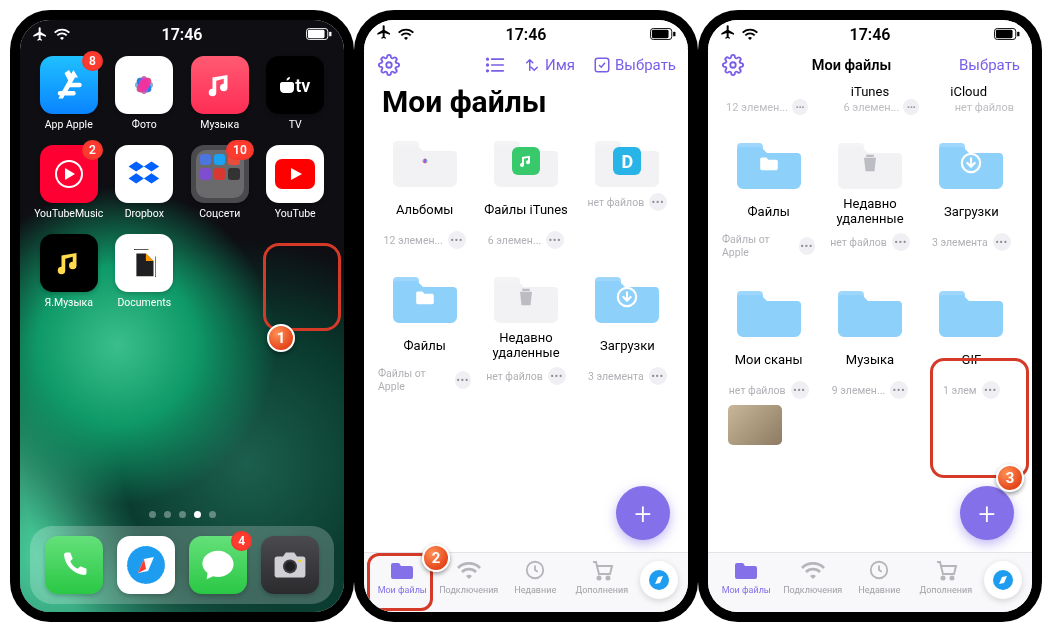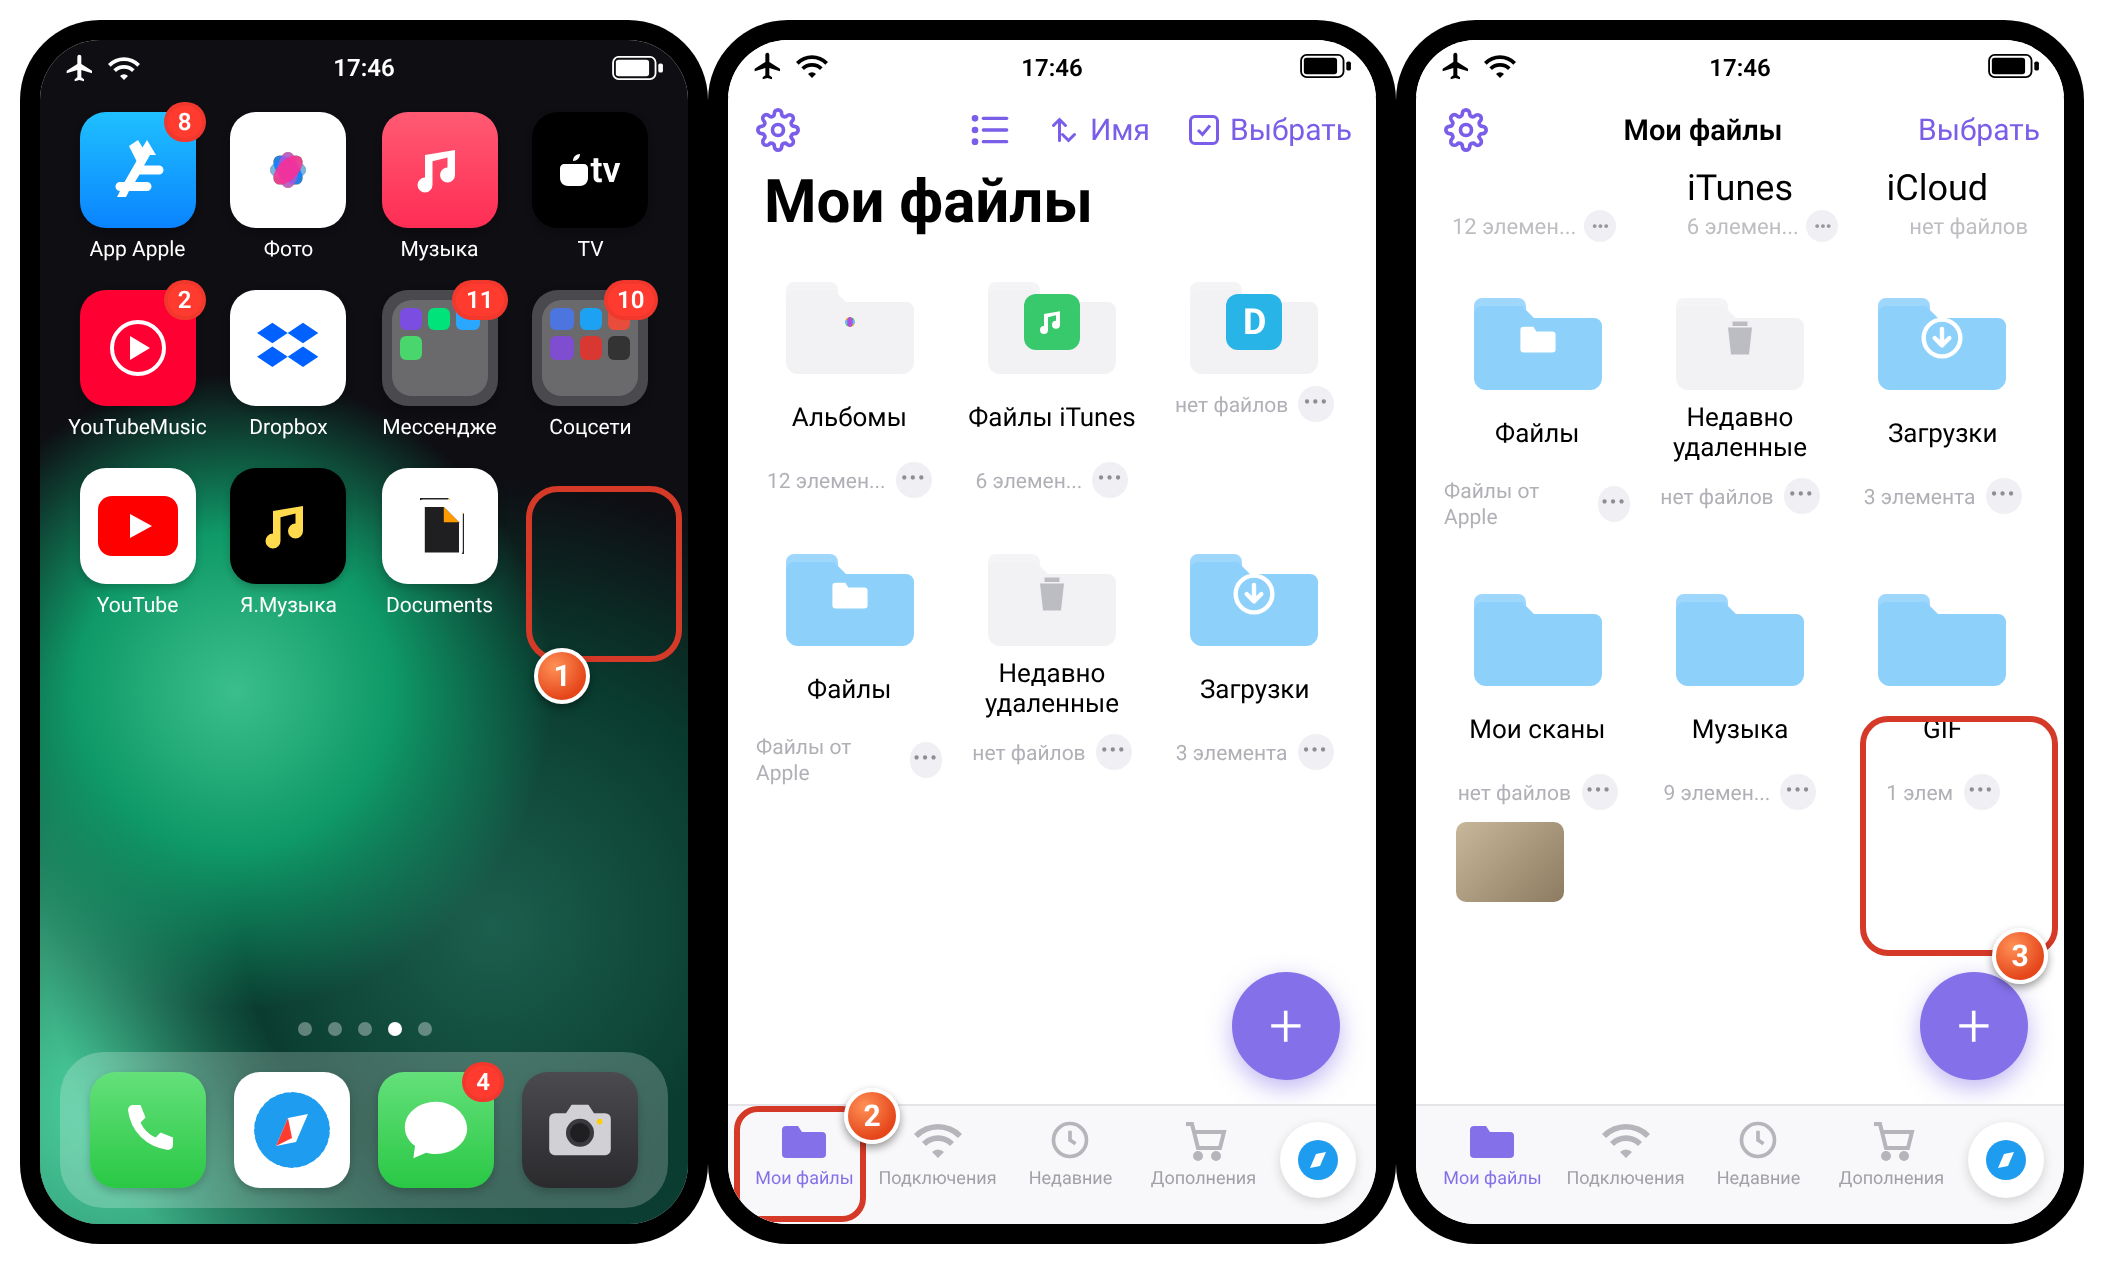--- a/index.html
+++ b/index.html
@@ -34,21 +34,21 @@
     position: relative;
     background: #fff;
   }
   
   .status-bar {
     height: 28px;
     display: flex;
     align-items: center;
     justify-content: space-between;
     padding: 0 12px;
-    font-size: 12px;
+    font-size: 16px;
     font-weight: 600;
     position: relative;
   }
   .status-bar.light { color: #fff; }
   .status-bar.dark { color: #000; background: #fff; }
   .status-left { display: flex; gap: 6px; align-items:center; width: 70px;}
   .status-center { position:absolute; left:50%; transform:translateX(-50%);}
   .status-right { display:flex; align-items:center; gap:4px; justify-content:flex-end; width:70px;}
   .wifi-icon, .plane-icon, .battery-icon { display:inline-flex; }
   
@@ -268,37 +268,20 @@
               </div>
               <div class="app-label">YouTubeMusic</div>
             </div>
             <div class="app">
               <div class="app-icon" style="background:#fff">
                 <svg width="36" height="32" viewBox="0 0 36 32" fill="#0061ff">
                   <path d="M9 2l9 6-9 6-9-6 9-6zm18 0l9 6-9 6-9-6 9-6zM9 16l9 6-9 6-9-6 9-6zm18 0l9 6-9 6-9-6 9-6z" transform="scale(.85) translate(3 2)"></path>
                 </svg>
               </div>
               <div class="app-label">Dropbox</div>
-            </div>
-            <div class="app">
-              <div class="app-icon" style="background:rgba(255,255,255,.25)">
-                <div class="folder-inner">
-                  <div class="folder-mini" style="background:#7b4de0"></div>
-                  <div class="folder-mini" style="background:#00e27a"></div>
-                  <div class="folder-mini" style="background:#2aa7ff"></div>
-                  <div class="folder-mini" style="background:#49d66c"></div>
-                  <div class="folder-mini" style="background:"></div>
-                  <div class="folder-mini" style="background:"></div>
-                  <div class="folder-mini" style="background:"></div>
-                  <div class="folder-mini" style="background:"></div>
-                  <div class="folder-mini" style="background:"></div>
-                </div>
-                <span class="badge">11</span>
-              </div>
-              <div class="app-label">Мессендже</div>
             </div>
             <div class="app">
               <div class="app-icon" style="background:rgba(255,255,255,.25)">
                 <div class="folder-inner">
                   <div class="folder-mini" style="background:#4c75e0"></div>
                   <div class="folder-mini" style="background:#1da1f2"></div>
                   <div class="folder-mini" style="background:#e84d3c"></div>
                   <div class="folder-mini" style="background:#7f4ed0"></div>
                   <div class="folder-mini" style="background:#d93832"></div>
                   <div class="folder-mini" style="background:#333"></div>
@@ -662,21 +645,21 @@
                 <path d="M19.4 15a1.7 1.7 0 00.34 1.87l.06.06a2 2 0 11-2.83 2.83l-.06-.06a1.7 1.7 0 00-1.87-.34 1.7 1.7 0 00-1 1.56V21a2 2 0 11-4 0v-.09a1.7 1.7 0 00-1-1.56 1.7 1.7 0 00-1.87.34l-.06.06a2 2 0 11-2.83-2.83l.06-.06a1.7 1.7 0 00.34-1.87 1.7 1.7 0 00-1.56-1H3a2 2 0 110-4h.09a1.7 1.7 0 001.56-1 1.7 1.7 0 00-.34-1.87l-.06-.06a2 2 0 112.83-2.83l.06.06a1.7 1.7 0 001.87.34H9a1.7 1.7 0 001-1.56V3a2 2 0 114 0v.09a1.7 1.7 0 001 1.56 1.7 1.7 0 001.87-.34l.06-.06a2 2 0 112.83 2.83l-.06.06a1.7 1.7 0 00-.34 1.87V9a1.7 1.7 0 001.56 1H21a2 2 0 110 4h-.09a1.7 1.7 0 00-1.56 1z"></path>
               </svg>
         </span>
       </div>
       <div class="doc-title">Мои файлы</div>
       <span class="tb-btn">
         <span>Выбрать</span>
       </span>
     </div>
 
-    <div style="display:grid;grid-template-columns:repeat(3,1fr);padding:0 14px;font-size:18px;text-align:center;color:#000;">
+    <div style="display:grid;grid-template-columns:repeat(3,1fr);padding:0 14px;font-size:13px;text-align:center;color:#000;">
       <span></span>
       <span>iTunes</span>
       <span>iCloud</span>
     </div>
     <div class="mini-row">
       <span>
             <span>12 элемен...</span>
             <span class="dots">•••</span>
           </span>
       <span>

